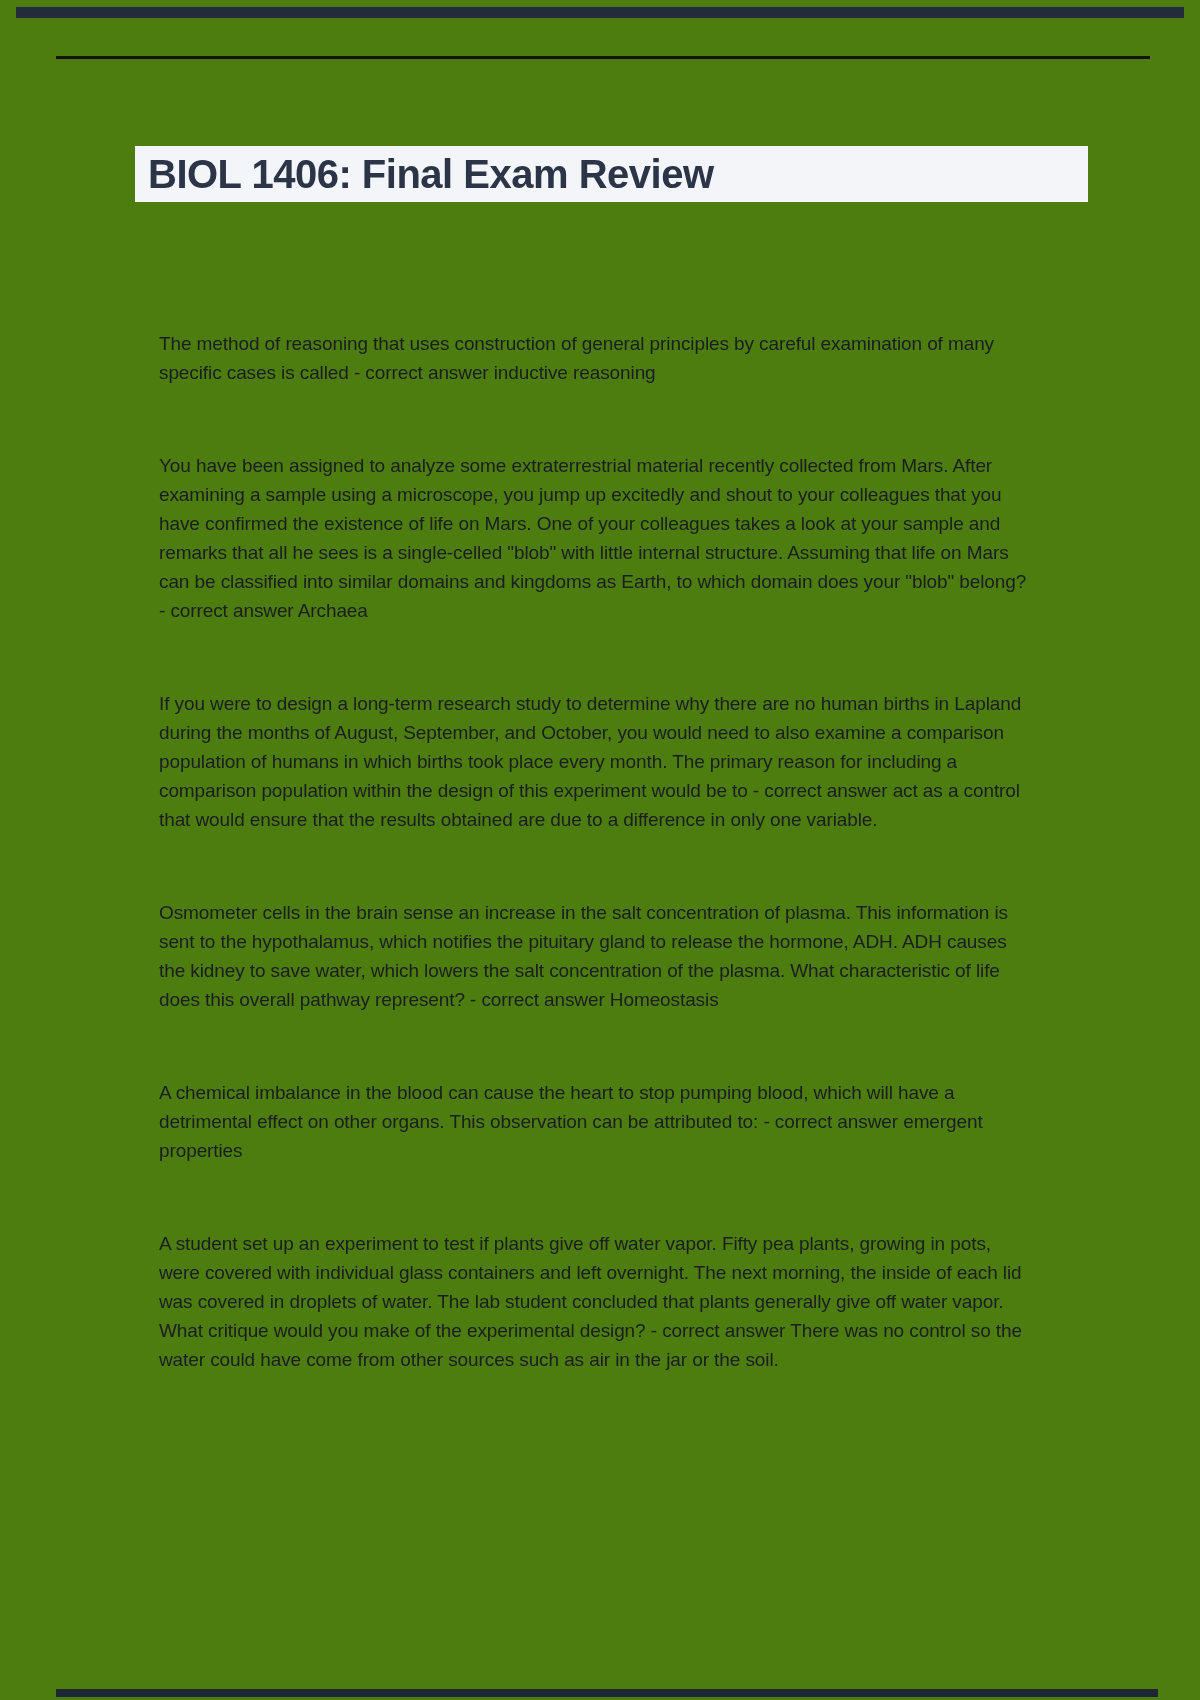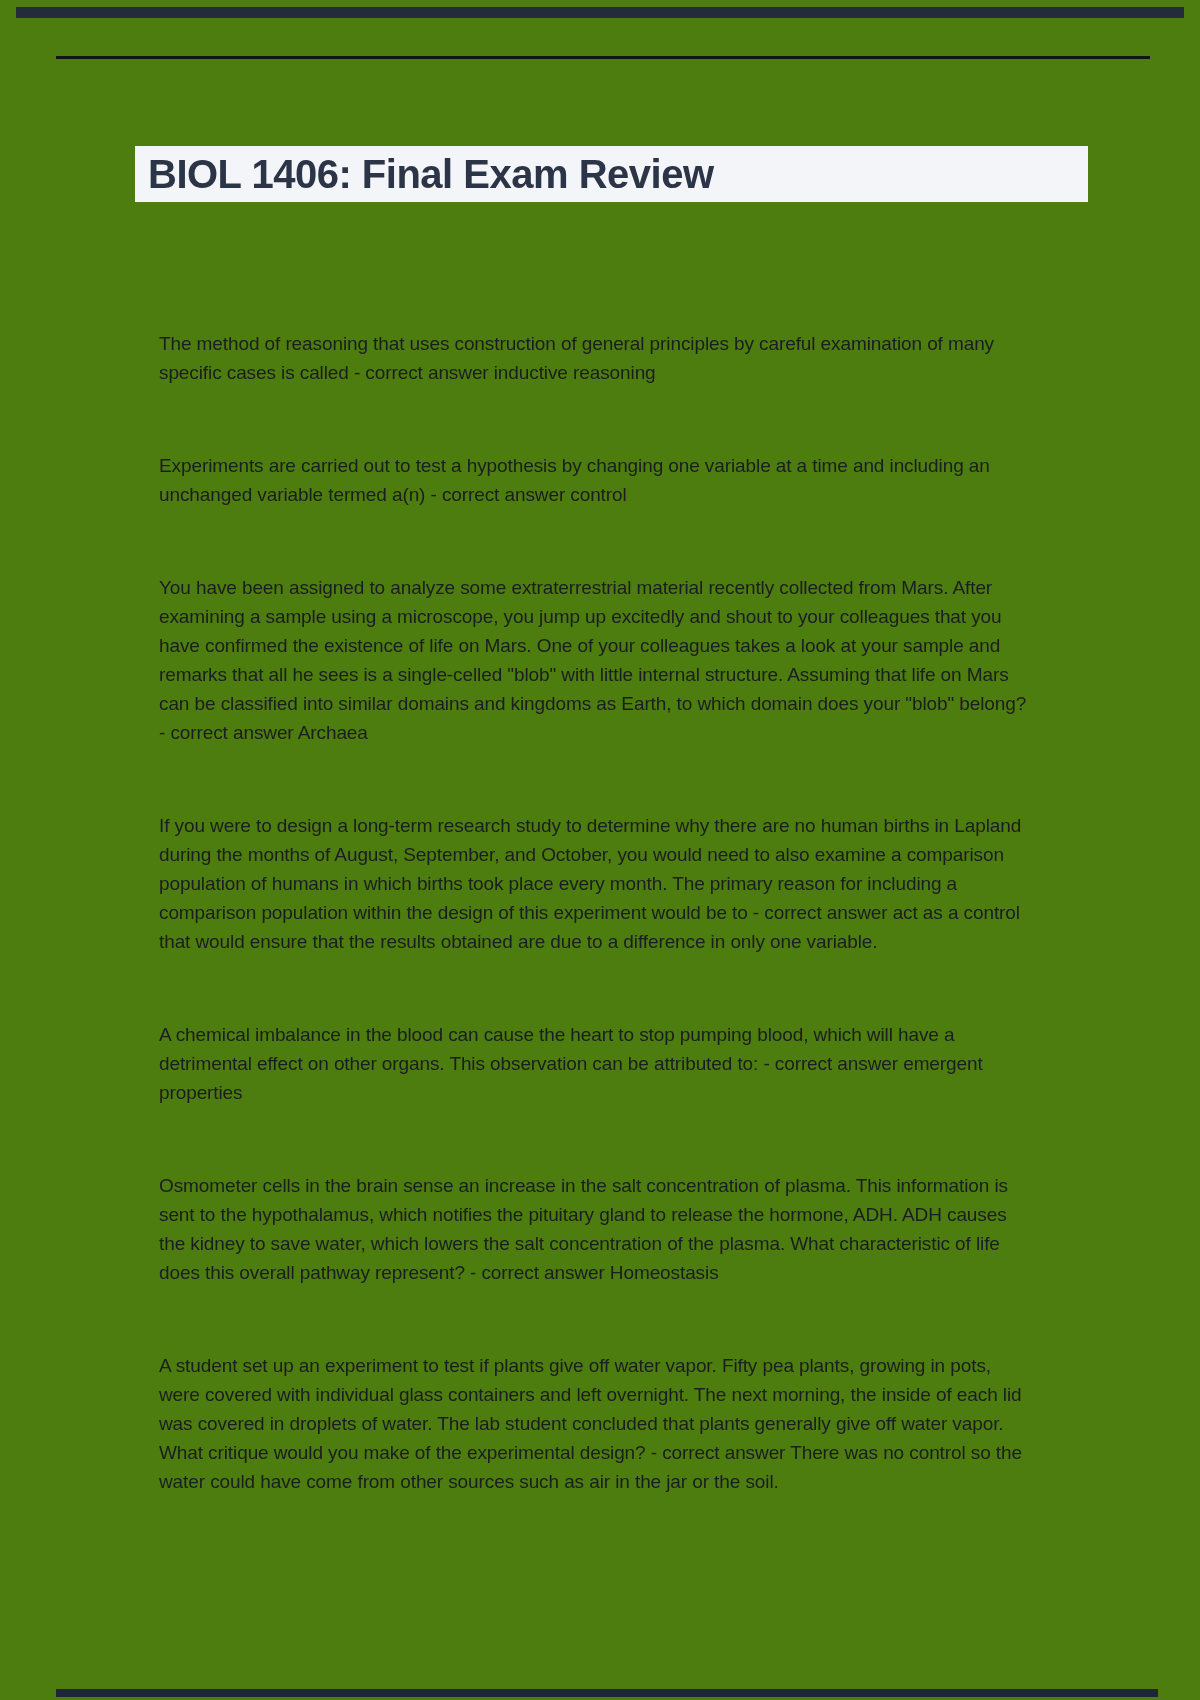--- a/index.html
+++ b/index.html
@@ -67,40 +67,38 @@
   <div class="top-bar"></div>
   <div class="header-rule"></div>
 
   <div class="title-box">
     <h1 class="title-text">BIOL 1406: Final Exam Review</h1>
   </div>
 
   <div class="content">
     <p class="qa">The method of reasoning that uses construction of general principles by careful examination of many
 specific cases is called - correct answer inductive reasoning</p>
-    <p class="qa">Experiments are carried out to test a hypothesis by changing one variable at a time and including an
-unchanged variable termed a(n) - correct answer control</p>
     <p class="qa">You have been assigned to analyze some extraterrestrial material recently collected from Mars. After
 examining a sample using a microscope, you jump up excitedly and shout to your colleagues that you
 have confirmed the existence of life on Mars. One of your colleagues takes a look at your sample and
 remarks that all he sees is a single-celled "blob" with little internal structure. Assuming that life on Mars
 can be classified into similar domains and kingdoms as Earth, to which domain does your "blob" belong?
 - correct answer Archaea</p>
     <p class="qa">If you were to design a long-term research study to determine why there are no human births in Lapland
 during the months of August, September, and October, you would need to also examine a comparison
 population of humans in which births took place every month. The primary reason for including a
 comparison population within the design of this experiment would be to - correct answer act as a control
 that would ensure that the results obtained are due to a difference in only one variable.</p>
-    <p class="qa">A chemical imbalance in the blood can cause the heart to stop pumping blood, which will have a
-detrimental effect on other organs. This observation can be attributed to: - correct answer emergent
-properties</p>
     <p class="qa">Osmometer cells in the brain sense an increase in the salt concentration of plasma. This information is
 sent to the hypothalamus, which notifies the pituitary gland to release the hormone, ADH. ADH causes
 the kidney to save water, which lowers the salt concentration of the plasma. What characteristic of life
 does this overall pathway represent? - correct answer Homeostasis</p>
+    <p class="qa">A chemical imbalance in the blood can cause the heart to stop pumping blood, which will have a
+detrimental effect on other organs. This observation can be attributed to: - correct answer emergent
+properties</p>
     <p class="qa">A student set up an experiment to test if plants give off water vapor. Fifty pea plants, growing in pots,
 were covered with individual glass containers and left overnight. The next morning, the inside of each lid
 was covered in droplets of water. The lab student concluded that plants generally give off water vapor.
 What critique would you make of the experimental design? - correct answer There was no control so the
 water could have come from other sources such as air in the jar or the soil.</p>
   </div>
 
   <div class="bottom-bar"></div>
 </div>
 

